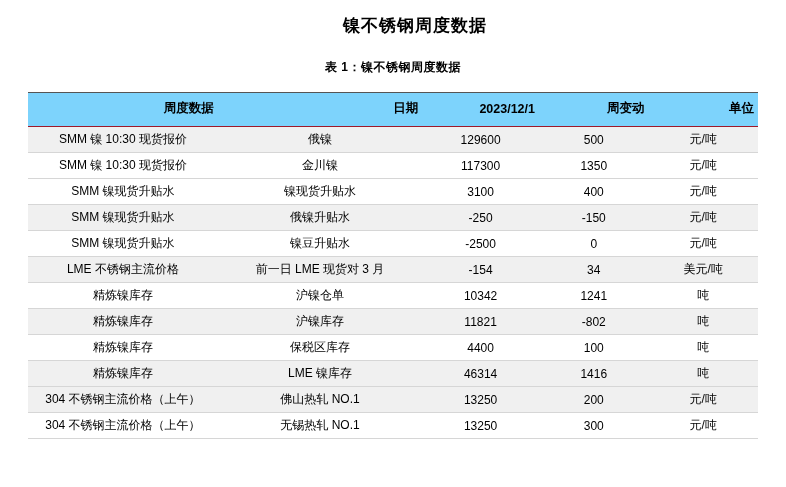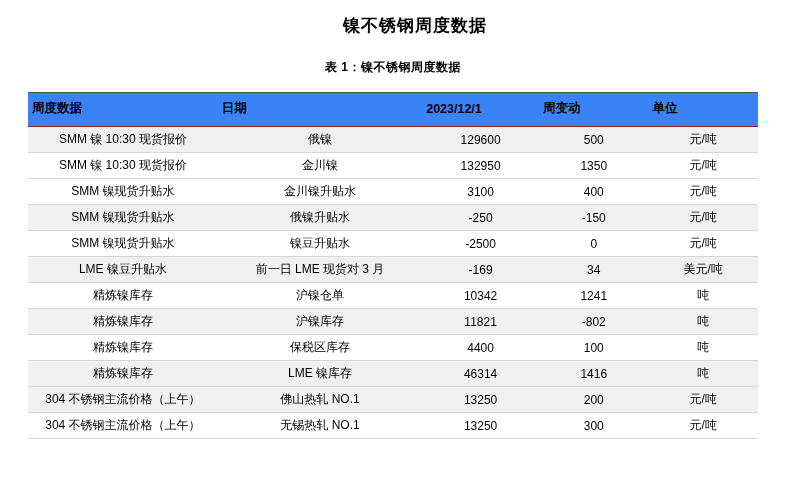--- a/index.html
+++ b/index.html
@@ -42,24 +42,24 @@
   }
   table.data {
     width: 100%;
     border-collapse: collapse;
     font-size: 12px;
   }
   table.data thead th {
     font-weight: bold;
     font-size: 12.5px;
     padding: 7px 4px 9px 4px;
-    text-align: left;
+    text-align: right;
     border-top: 1px solid #555;
     border-bottom: 1.6px solid #9e1a2b;
-    background: #3b82f6;
+    background: #7dd3fc;
     white-space: nowrap;
   }
   table.data tbody td {
     padding: 4px 4px;
     text-align: center;
     border-bottom: 1px solid #d6d6d6;
     white-space: nowrap;
     font-size: 12px;
   }
   table.data tbody tr.odd td {
@@ -98,49 +98,49 @@
         <tr class="odd">
           <td>SMM 镍 10:30 现货报价</td>
           <td>俄镍</td>
           <td>129600</td>
           <td>500</td>
           <td>元/吨</td>
         </tr>
         <tr class="even">
           <td>SMM 镍 10:30 现货报价</td>
           <td>金川镍</td>
-          <td>132950</td>
+          <td>117300</td>
           <td>1350</td>
           <td>元/吨</td>
         </tr>
         <tr class="even">
           <td>SMM 镍现货升贴水</td>
-          <td>金川镍升贴水</td>
+          <td>镍现货升贴水</td>
           <td>3100</td>
           <td>400</td>
           <td>元/吨</td>
         </tr>
         <tr class="odd">
           <td>SMM 镍现货升贴水</td>
           <td>俄镍升贴水</td>
           <td>-250</td>
           <td>-150</td>
           <td>元/吨</td>
         </tr>
         <tr class="even">
           <td>SMM 镍现货升贴水</td>
           <td>镍豆升贴水</td>
           <td>-2500</td>
           <td>0</td>
           <td>元/吨</td>
         </tr>
         <tr class="odd">
-          <td>LME 镍豆升贴水</td>
+          <td>LME 不锈钢主流价格</td>
           <td>前一日 LME 现货对 3 月</td>
-          <td>-169</td>
+          <td>-154</td>
           <td>34</td>
           <td>美元/吨</td>
         </tr>
         <tr class="even">
           <td>精炼镍库存</td>
           <td>沪镍仓单</td>
           <td>10342</td>
           <td>1241</td>
           <td>吨</td>
         </tr>

